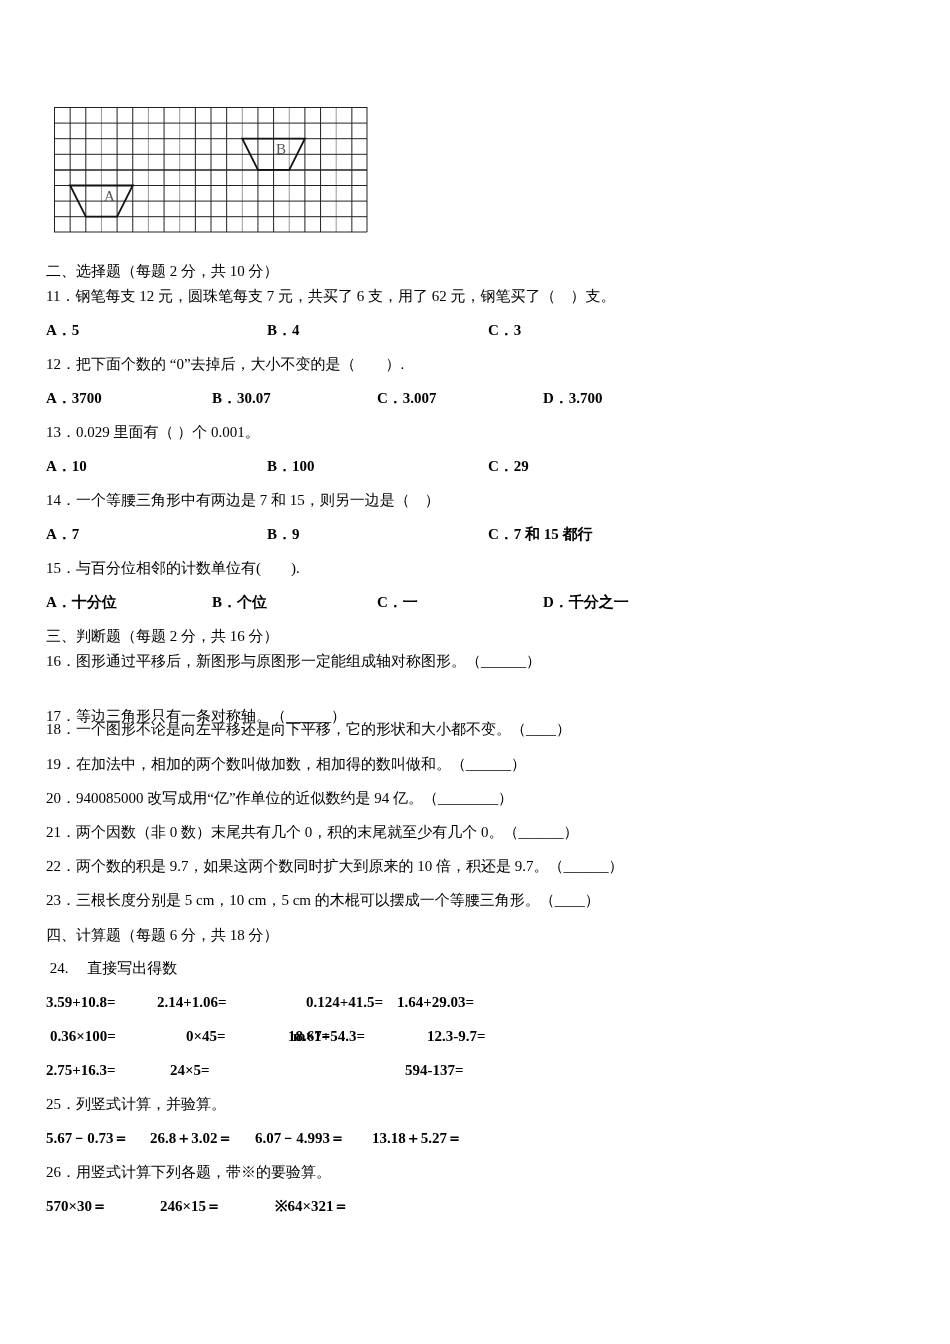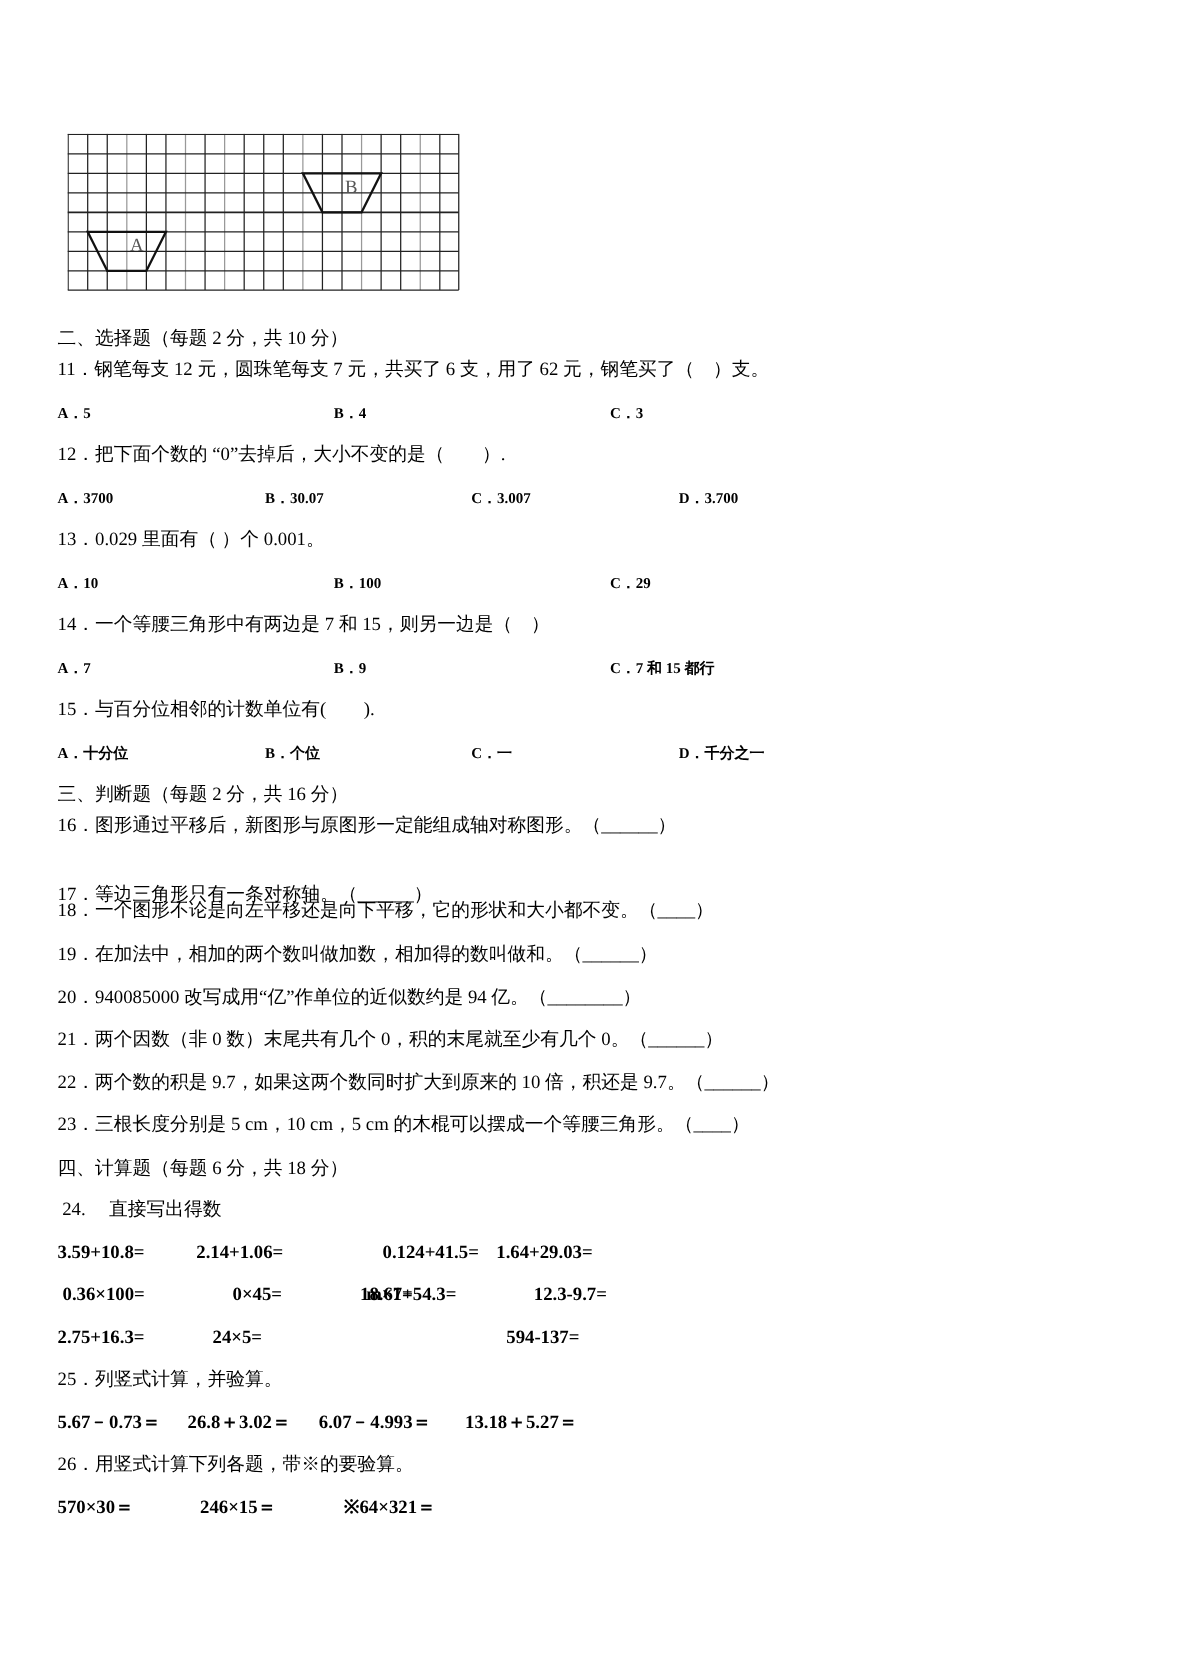--- a/index.html
+++ b/index.html
@@ -1,19 +1,19 @@
 <!DOCTYPE html>
 <html><head>
 <meta charset="utf-8">
 <style>
   html, body { margin: 0; padding: 0; background: #ffffff; }
   body { width: 950px; height: 1344px; position: relative; overflow: hidden;
          font-family: "Liberation Serif", "DejaVu Serif", serif; color: #000; }
   .line { position: absolute; left: 46px; font-size: 15px; line-height: 20px; white-space: pre; }
-  .opt { position: absolute; font-size: 12px; line-height: 20px; font-weight: bold; white-space: pre; }
+  .opt { position: absolute; font-size: 15px; line-height: 20px; font-weight: bold; white-space: pre; }
   .grid-wrap { position: absolute; left: 54px; top: 107px; }
   .calc { position: absolute; font-size: 15px; line-height: 20px; font-weight: bold; white-space: pre; }
 </style>
 </head>
 <body>
 
 <div class="grid-wrap">
   <svg width="316" height="128" viewBox="0 0 316 128">
     <g stroke="#222" stroke-width="1">
 

